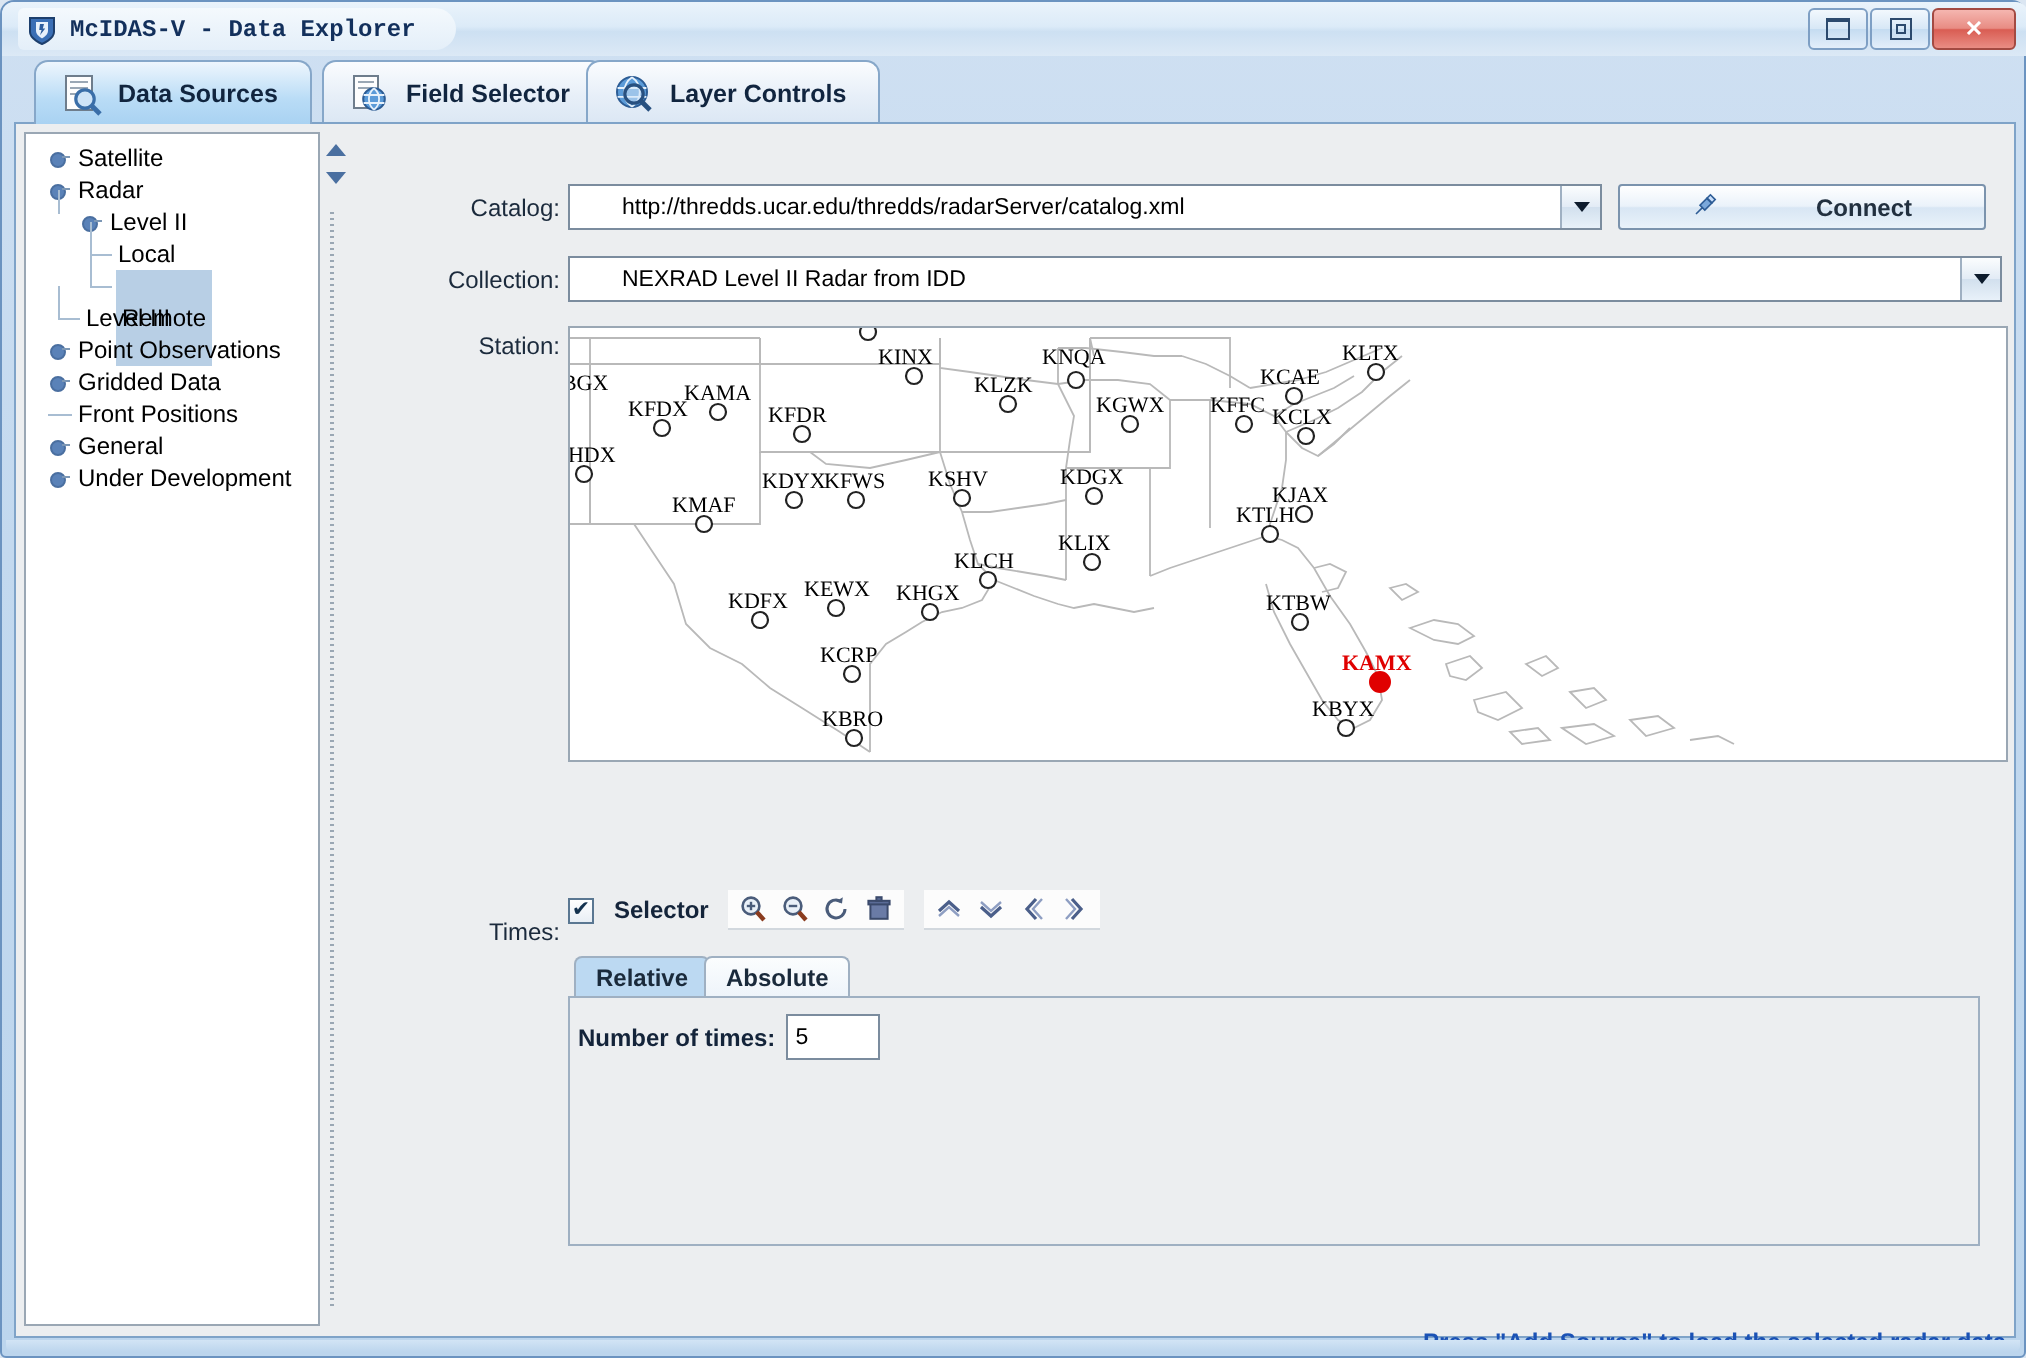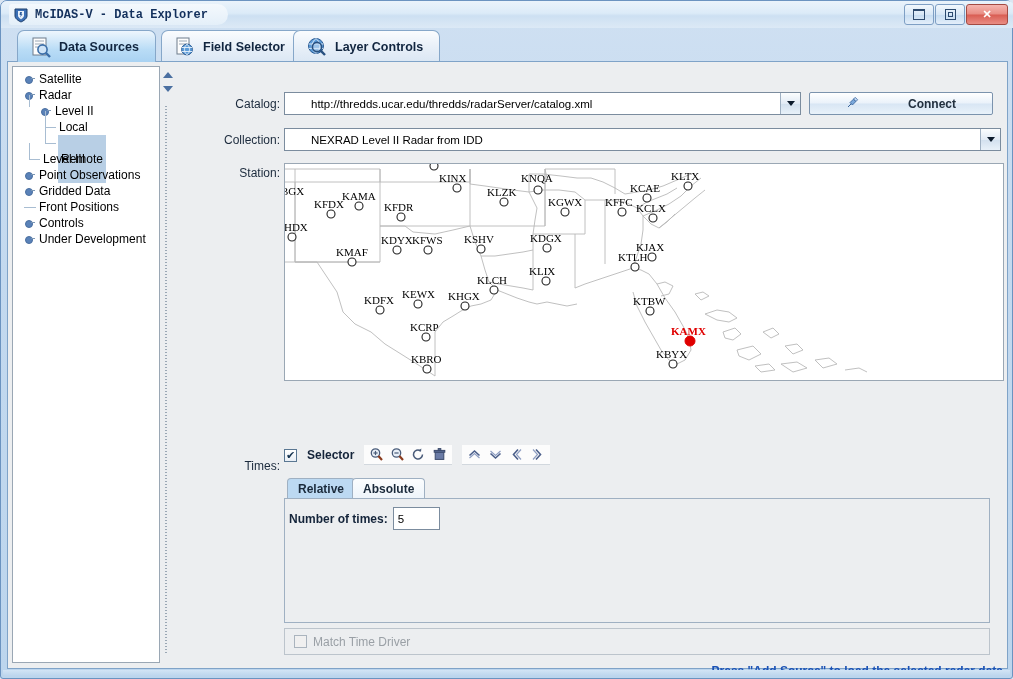--- a/index.html
+++ b/index.html
@@ -320,21 +320,21 @@
           <span class="lbl" style="left:26px;">Gridded Data</span>
         </div>
 
         <div class="tnode">
           <span class="hline" style="left:11px;width:12px;"></span>
           <span class="lbl" style="left:26px;">Front Positions</span>
         </div>
 
         <div class="tnode">
           <span class="handle" style="left:12px;"></span>
-          <span class="lbl" style="left:26px;">Controls</span>
+          <span class="lbl" style="left:26px;">General</span>
         </div>
 
         <div class="tnode">
           <span class="handle" style="left:12px;"></span>
           <span class="lbl" style="left:26px;">Under Development</span>
         </div>
 
       </div>
     </div>
 
@@ -578,24 +578,20 @@
           <span>Absolute</span>
         </div>
         <div id="times-body">
           <div style="display:flex;align-items:center;gap:5px;padding:8px 0 0 4px;">
             <span style="font-size:12px;color:#14243a;font-weight:bold;">Number of times:</span>
             <span class="tfield" style="width:47px;">5</span>
           </div>
         </div>
       </div>
 
-      <div id="mtd-panel">
-        <span class="ckbox off"></span>
-        <span class="ck-label dim">Match Time Driver</span>
-      </div>
 
       <div id="hint">Press "Add Source" to load the selected radar data</div>
 
     </div>
   </div>
 
   <div id="statusbar"></div>
 </div>
 
 </body></html>

